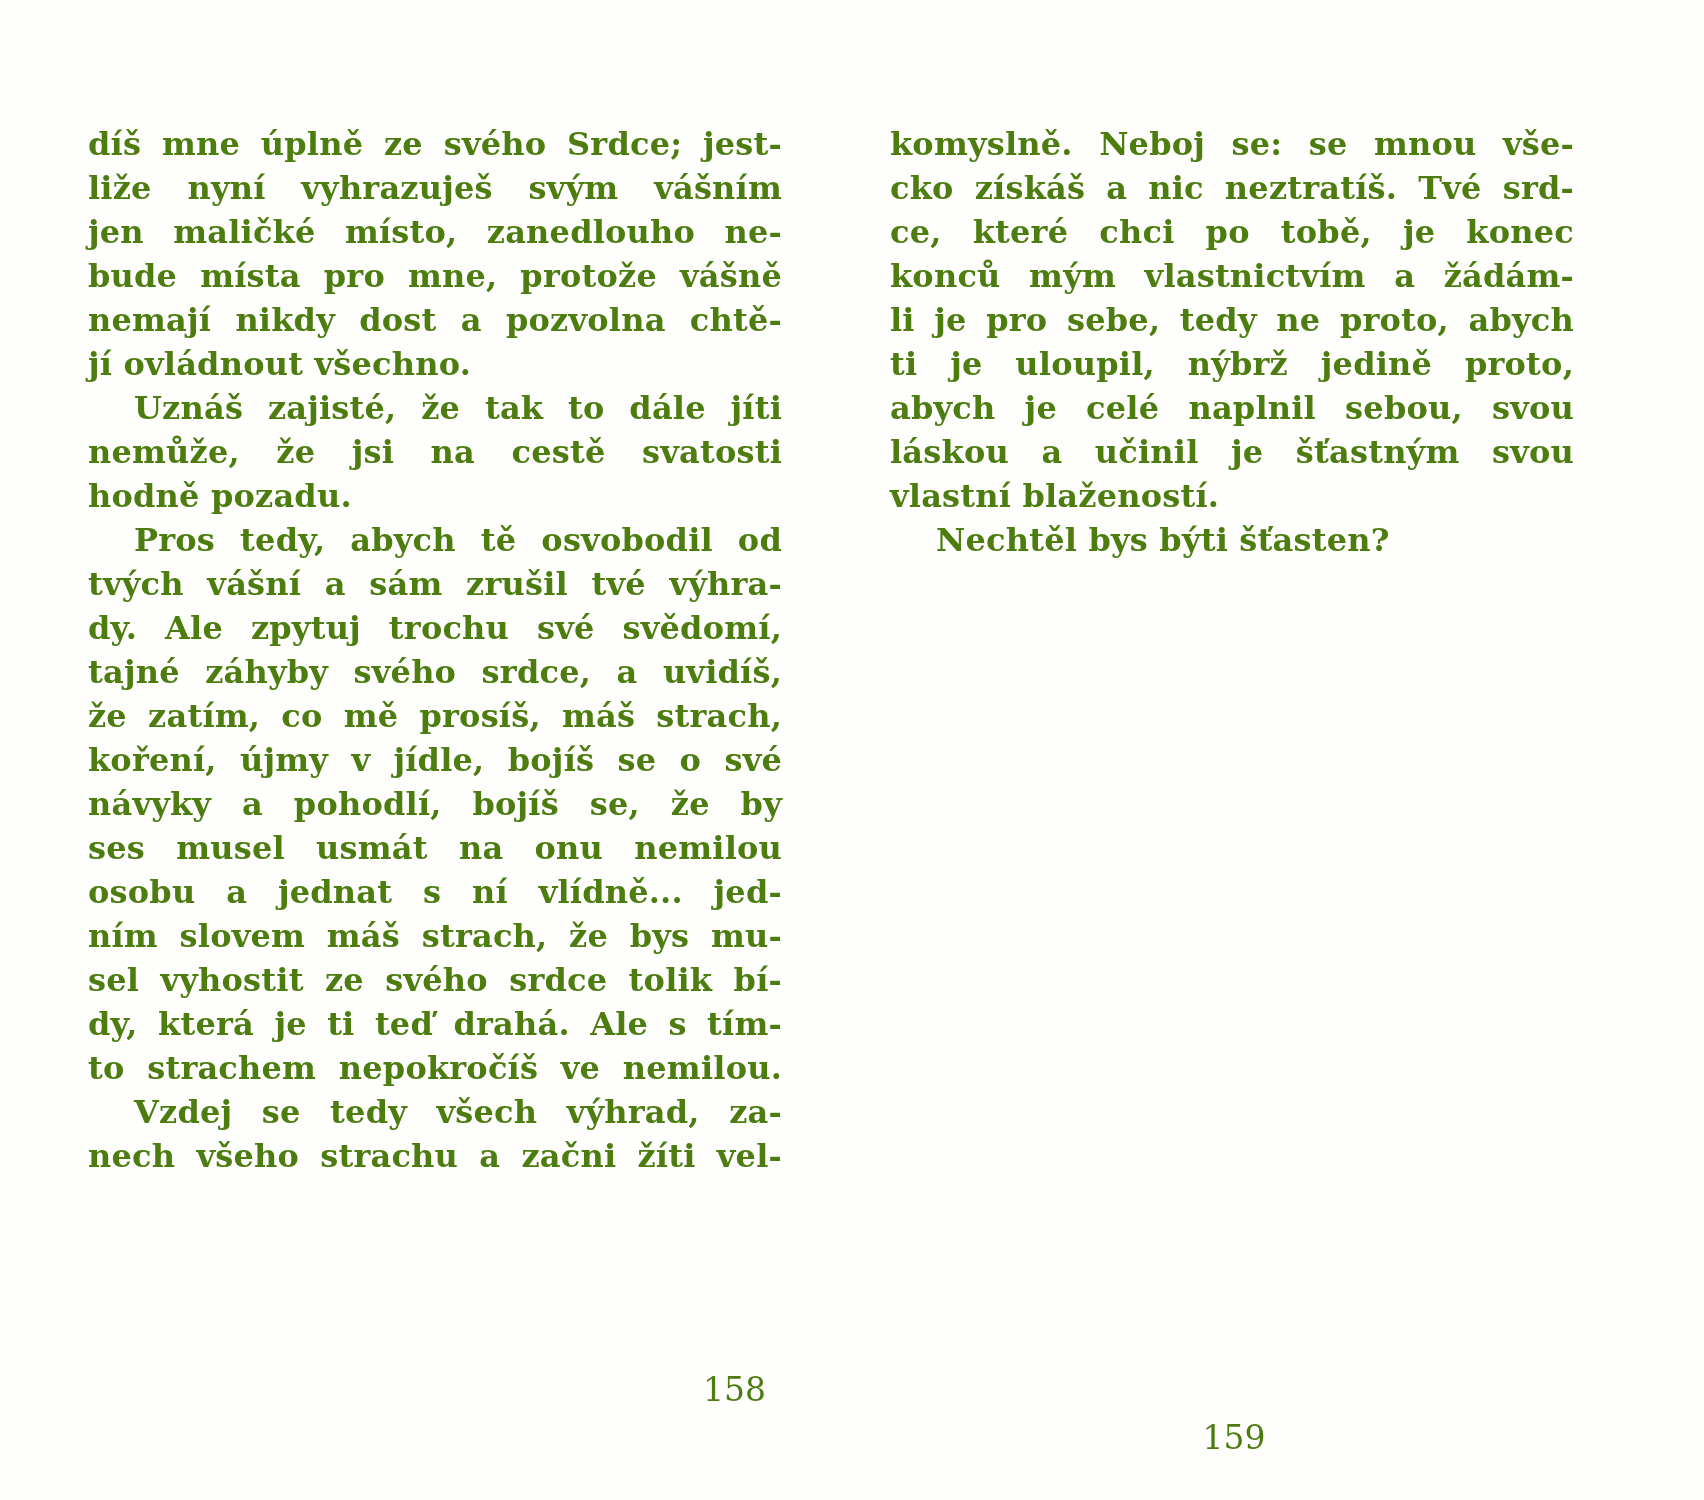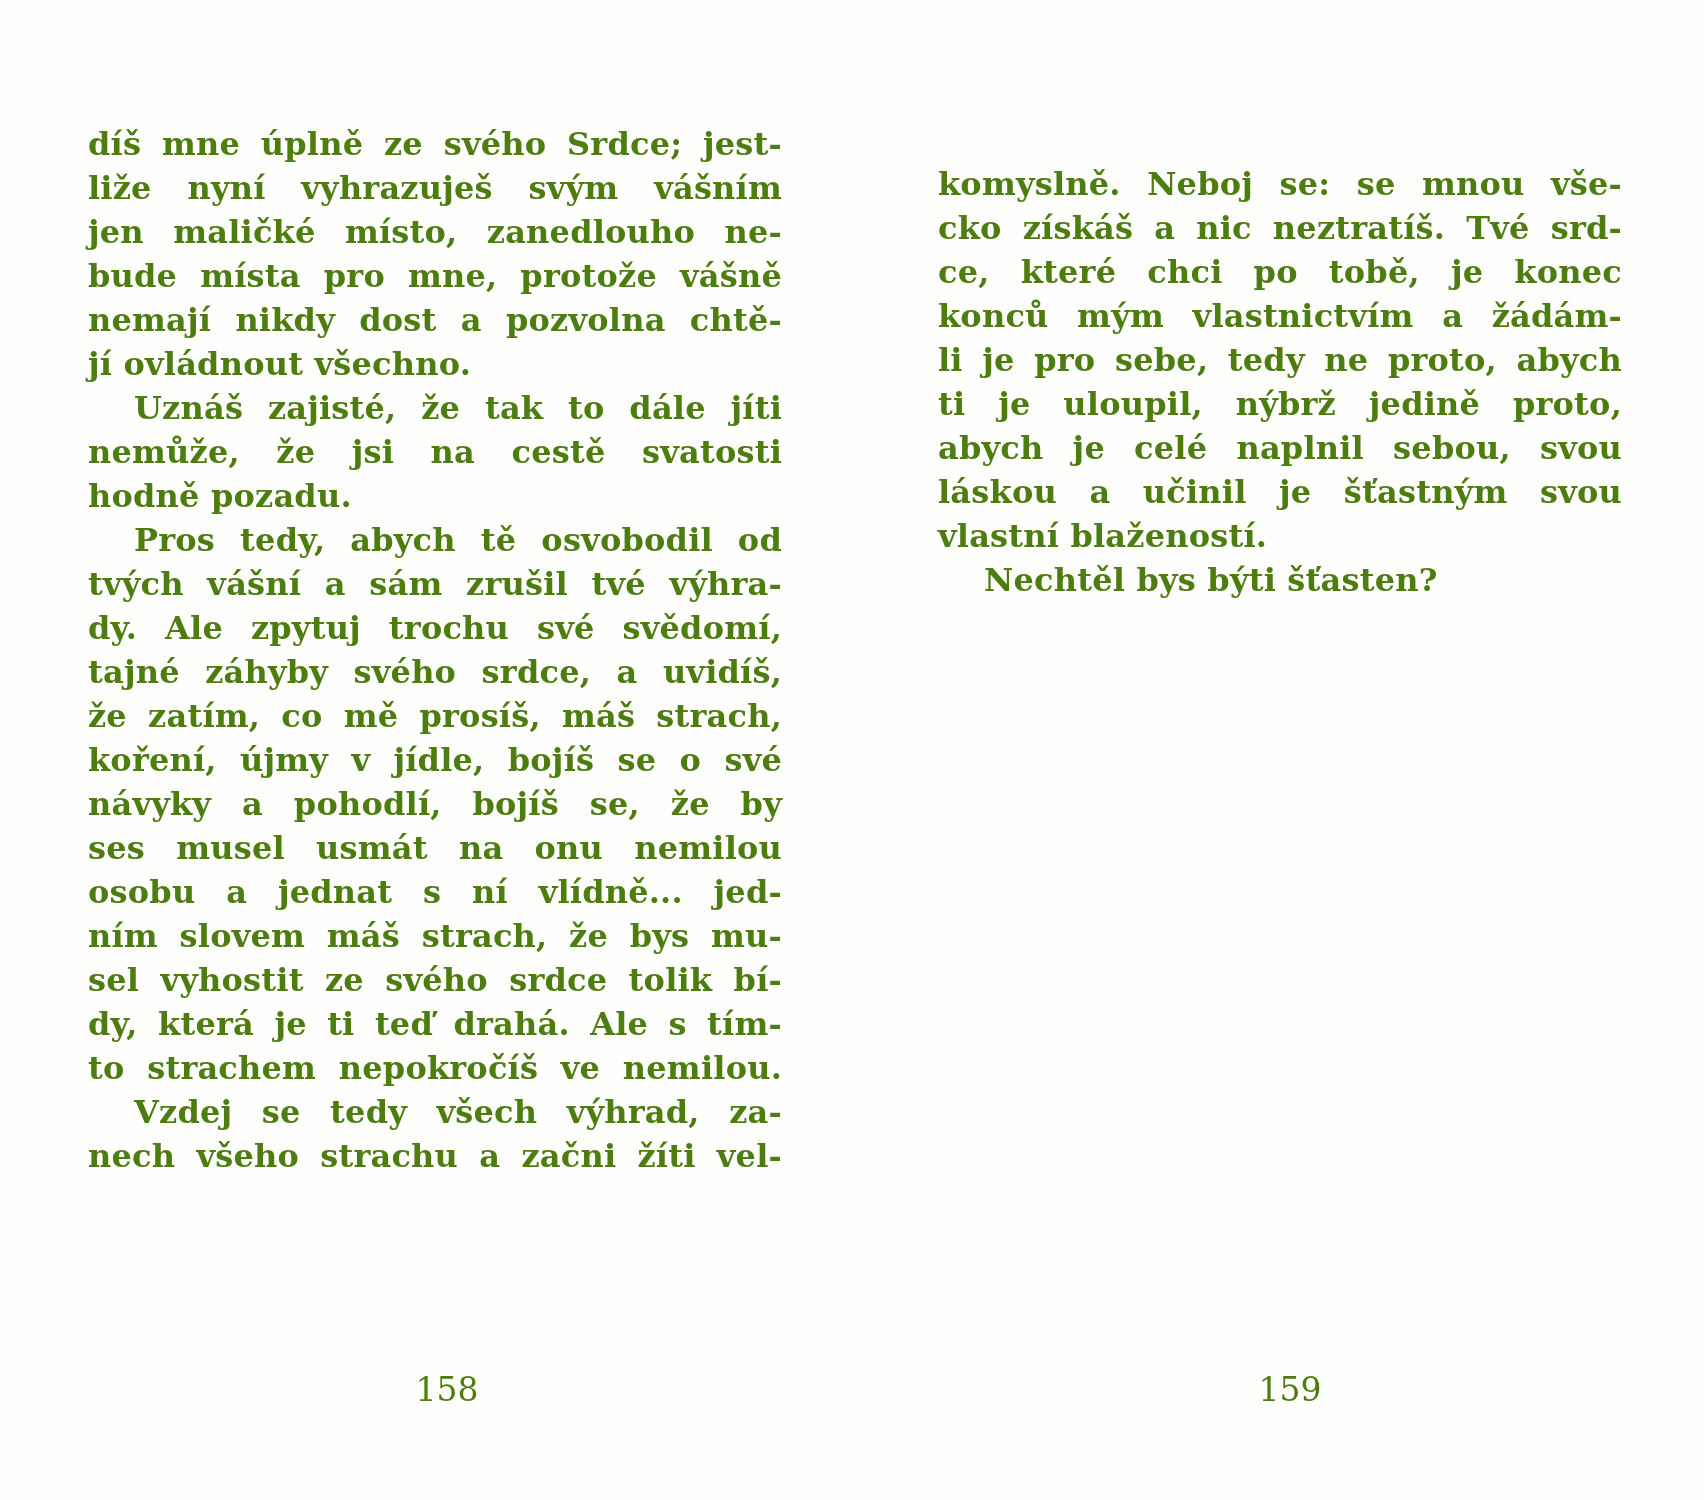--- a/index.html
+++ b/index.html
@@ -18,38 +18,38 @@
   }
   .textblock {
     position: absolute;
     top: 122px;
     font-size: 32px;
     font-weight: bold;
     line-height: 44px;
     letter-spacing: 0.2px;
   }
   .textblock.left  { left: 88px;  width: 694px; }
-  .textblock.right { left: 938px; width: 684px; margin-top: 40px; }
+  .textblock.right { left: 890px; width: 684px; }
   .line {
     text-align: justify;
     text-align-last: justify;
     white-space: nowrap;
   }
   .line.end    { text-align-last: left; }
   .line.indent { text-indent: 46px; }
   .pagenum {
     position: absolute;
     top: 1368px;
     font-size: 33px;
     font-weight: normal;
     text-align: center;
     line-height: 44px;
   }
-  .pagenum.left  { left: 100px;  width: 694px; }
-  .pagenum.right { left: 948px; width: 684px; }
+  .pagenum.left  { left: 72px;  width: 694px; text-align: right; }
+  .pagenum.right { left: 892px; width: 684px; margin-top: 48px; }
 </style>
 </head>
 <body>
 
 <div class="spread">
 
   <div class="textblock left" id="left-lines">
       <div class="line">díš mne úplně ze svého Srdce; jest-</div>
       <div class="line">liže nyní vyhrazuješ svým vášním</div>
       <div class="line">jen maličké místo, zanedlouho ne-</div>

